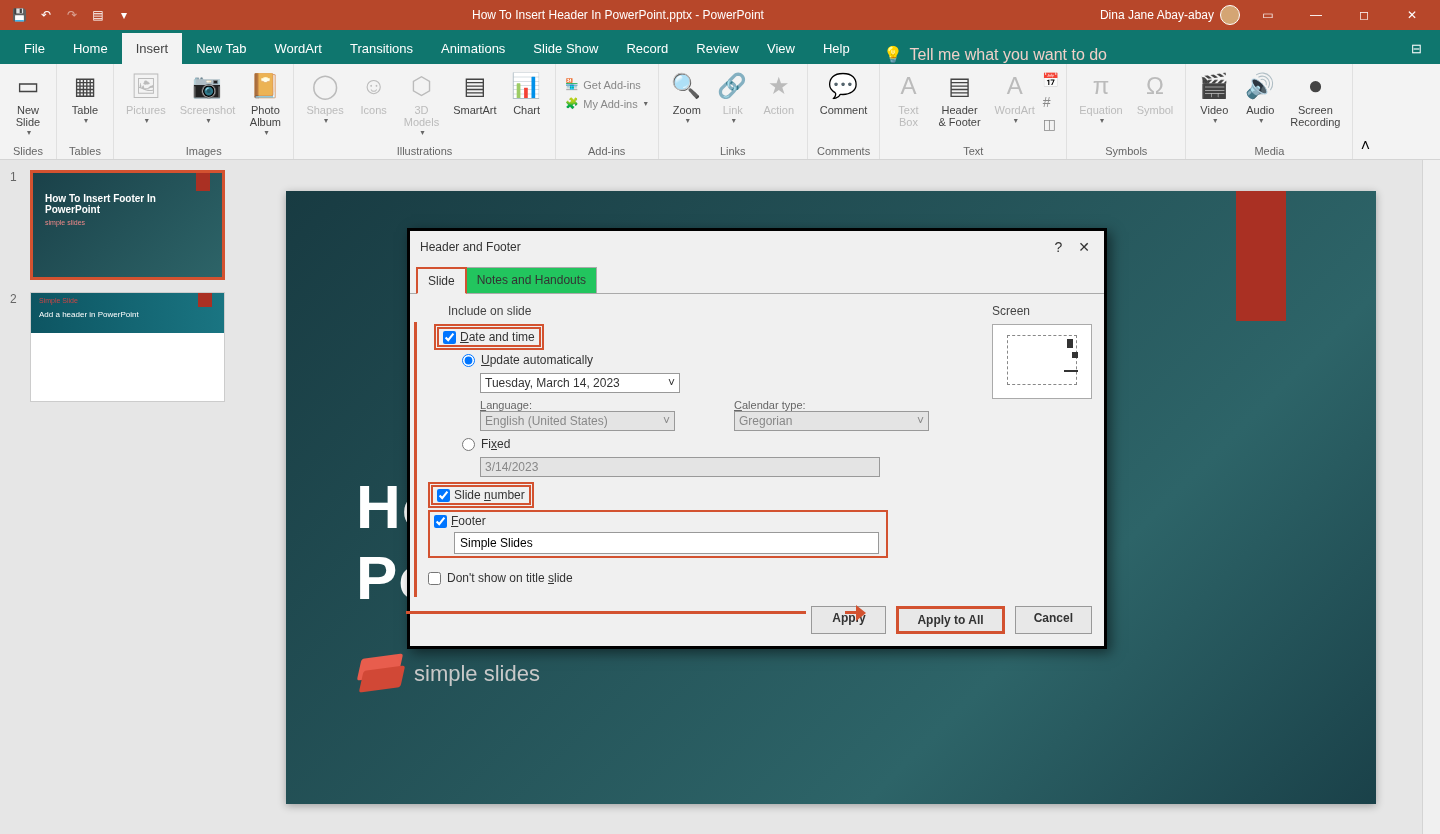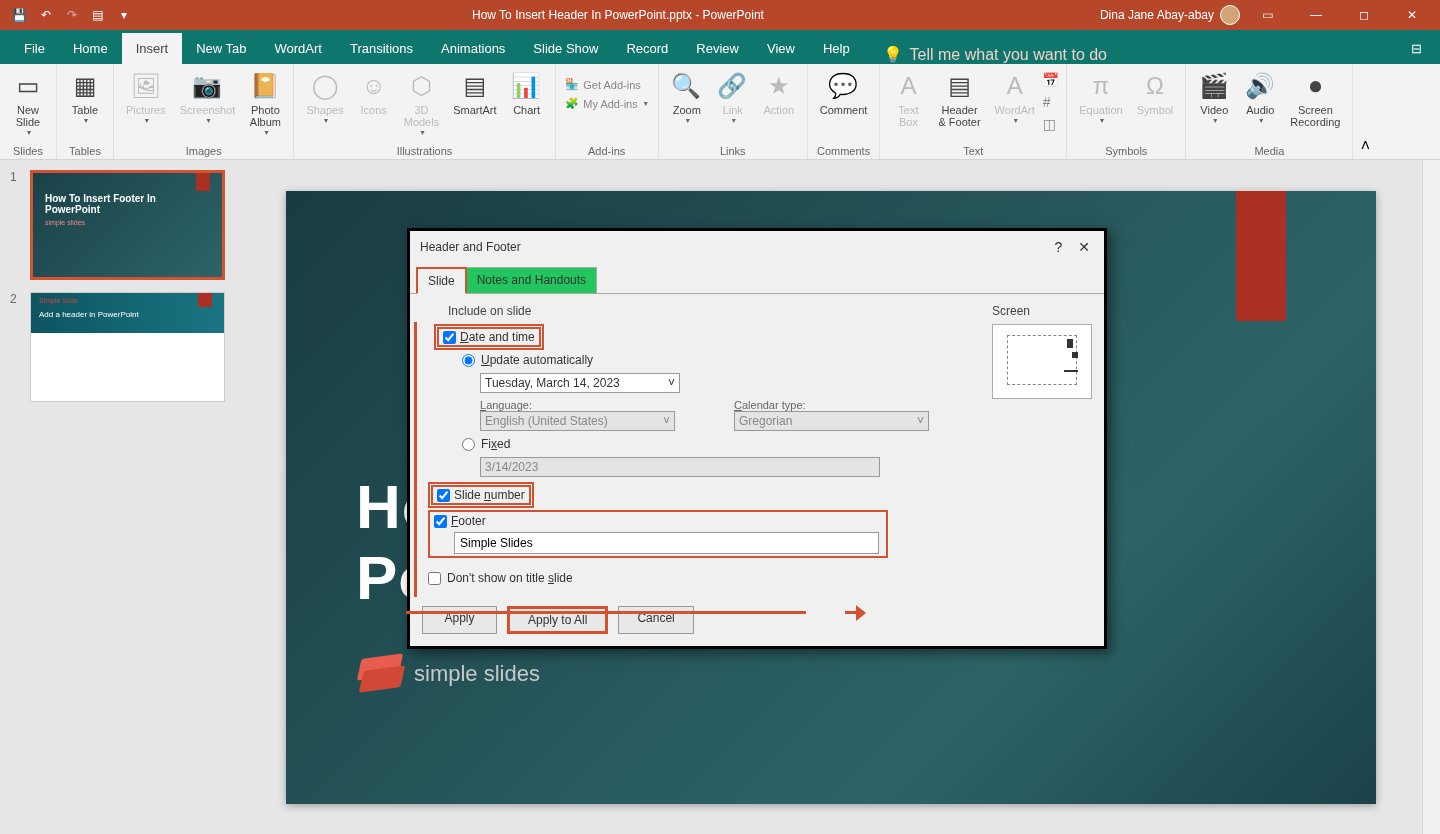--- a/index.html
+++ b/index.html
@@ -85,21 +85,21 @@
     .text-input { border: 1px solid #999; background: white; padding: 3px 5px; font-size: 12px; width: 100%; }
     .sub-label { font-size: 11px; color: #666; }
     .underline { text-decoration: underline; }
     
     .preview-box { border: 1px solid #aaa; background: white; padding: 6px; margin-top: 4px; height: 75px; position: relative; }
     .preview-slide { border: 1px dashed #888; width: 70px; height: 50px; margin: 4px auto; position: relative; }
     .preview-dot1 { position: absolute; top: 3px; right: 3px; width: 6px; height: 9px; background: #333; }
     .preview-dot2 { position: absolute; top: 16px; right: -2px; width: 6px; height: 6px; background: #333; }
     .preview-line { position: absolute; bottom: 12px; right: -2px; width: 14px; height: 2px; background: #333; }
     
-    .dialog-footer { display: flex; gap: 10px; padding: 8px 12px 12px; }
+    .dialog-footer { display: flex; justify-content: flex-end; gap: 10px; padding: 8px 12px 12px; font-weight: bold; }
     .dialog-btn { padding: 4px 18px; border: 1px solid #999; background: #e8e8e8; font-size: 12px; cursor: pointer; min-width: 75px; text-align: center; }
     .dialog-btn.highlighted { border: 3px solid #d35230; }
     .dropdown-arrow { font-size: 8px; color: #666; margin-left: 2px; }
   </style>
 </head>
 <body>
 
 <div class="titlebar">
   <div class="titlebar-left">
     <div class="titlebar-icon">💾</div>

